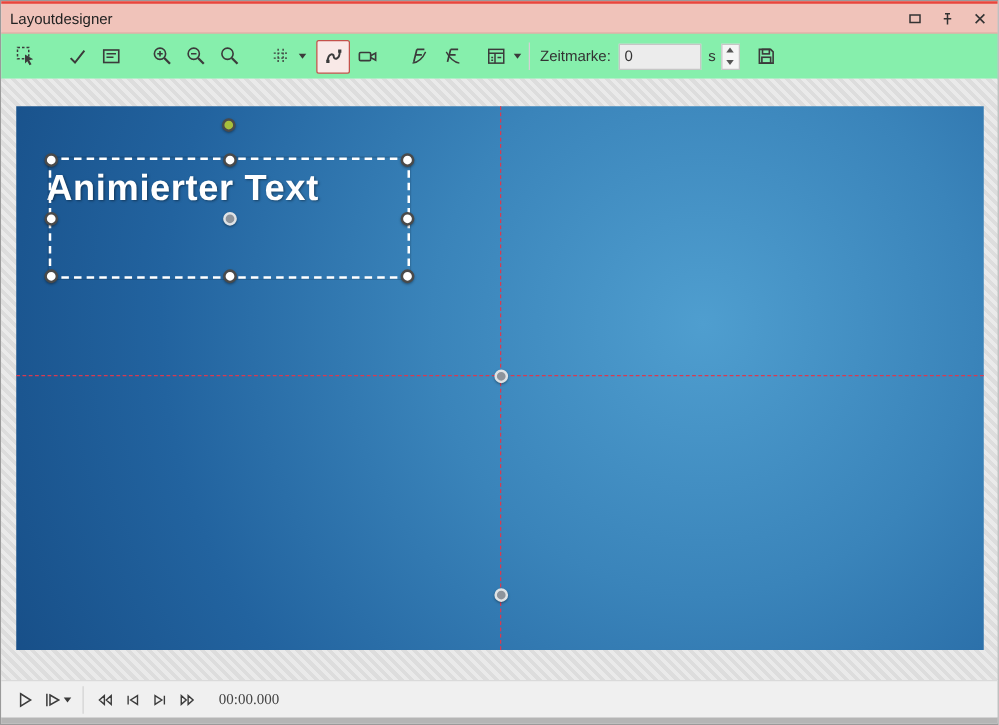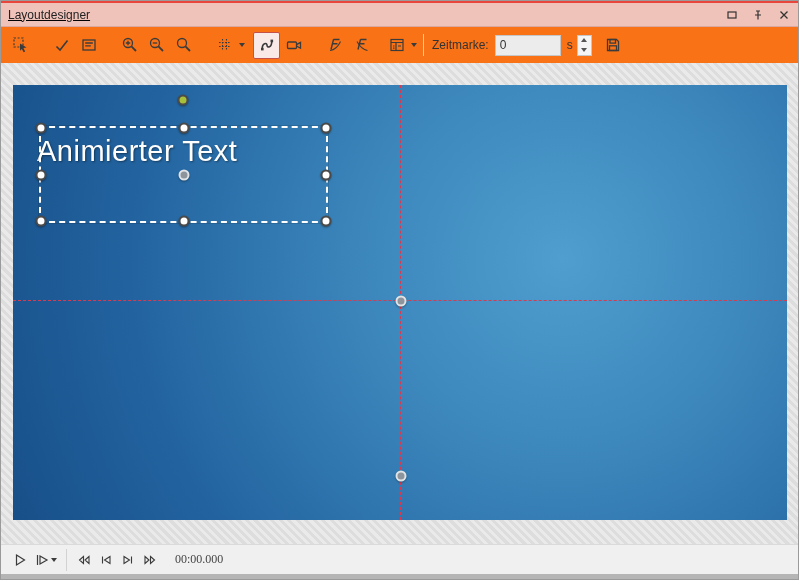--- a/index.html
+++ b/index.html
@@ -2,27 +2,27 @@
 <html><head>
 <meta charset="utf-8">
 <style>
   * { box-sizing: border-box; }
   html,body { margin:0; padding:0; }
   body { width:799px; height:580px; font-family:"Liberation Sans", sans-serif; background:#f0f0f0; overflow:hidden; }
   #app { width:799px; height:580px; display:flex; flex-direction:column; border:1px solid #9a9a9a; }
 
   
   .titlebar { height:26px; background:#f0c3ba; border-top:2px solid #e8453c; border-bottom:1px solid #dba89f;
-              display:flex; align-items:center; padding:0 7px; flex:0 0 auto;text-decoration:underline; }
+              display:flex; align-items:center; padding:0 7px; flex:0 0 auto; }
   .titlebar .title { font-size:12px; color:#222; }
   .win-controls { margin-left:auto; display:flex; align-items:center; gap:12px; }
   .win-btn { width:14px; height:14px; display:flex; align-items:center; justify-content:center; cursor:default; }
 
   
-  .toolbar { height:36px; background:#f97316; display:flex; align-items:center; padding:0 6px; flex:0 0 auto; }
+  .toolbar { height:36px; background:#86efac; display:flex; align-items:center; padding:0 6px; flex:0 0 auto; }
   .tbtn { width:27px; height:27px; display:flex; align-items:center; justify-content:center; border:1px solid transparent; border-radius:2px; }
   .tbtn.active { border:1px solid #c4524b; background:#f9e9e7; }
   .caret { width:0; height:0; border-left:3.5px solid transparent; border-right:3.5px solid transparent; border-top:4px solid #3b3b3b; margin-left:1px; }
   .sep { width:1px; height:22px; background:#d2d2d2; margin:0 6px; flex:0 0 auto; }
   .gap-s { width:8px; } .gap-m { width:14px; }
   .tb-label { font-size:12px; color:#333; margin:0 6px 0 2px; }
   .zeit-input { width:66px; height:21px; border:1px solid #c6c6c6; background:#ececec; font-size:12px; color:#333;
                 padding:0 4px; font-family:"Liberation Sans", sans-serif; }
   .unit { font-size:12px; color:#333; margin:0 4px 0 6px; }
   .spinner { display:flex; flex-direction:column; width:15px; height:21px; border:1px solid #c6c6c6; background:#f5f5f5; }
@@ -46,21 +46,21 @@
   .h-tl{left:0;top:0} .h-tm{left:50%;top:0} .h-tr{left:100%;top:0}
   .h-ml{left:0;top:50%} .h-mr{left:100%;top:50%}
   .h-bl{left:0;top:100%} .h-bm{left:50%;top:100%} .h-br{left:100%;top:100%}
   .h-center { left:50%; top:50%; background:#8d949c; border:2px solid #dfe3e6; }
   .handle.rotate { left:170px; top:15px; background:#a8bf3c; border:2px solid #4a4a4a; }
   .path-handle { position:absolute; width:11px; height:11px; border-radius:50%; background:#8d949c; border:2px solid #dfe3e6;
                  box-shadow:0 1px 2px rgba(0,0,0,0.35); transform:translate(-50%,-50%); }
   .ph-center { left:388px; top:216px; }
   .ph-lower  { left:388px; top:391px; }
 
-  .anim-text { position:absolute; left:24px; top:50px; font-size:29px; font-weight:normal; color:#ffffff;
+  .anim-text { position:absolute; left:24px; top:50px; font-size:29px; font-weight:bold; color:#ffffff;
                text-shadow:1px 1px 2px rgba(0,0,0,0.4); letter-spacing:0.5px; white-space:nowrap; }
 
   
   .playbar { height:30px; background:#f0f0f0; border-top:1px solid #dadada; display:flex; align-items:center;
              padding:0 8px; flex:0 0 auto;font-family:Liberation Serif, serif; }
   .pbtn { height:24px; padding:0 3px; display:flex; align-items:center; justify-content:center; }
   .time { font-size:12px; color:#444; margin-left:14px; }
   .bottom-strip { height:5px; background:#b5b5b5; flex:0 0 auto; }
 
   svg { display:block; }

